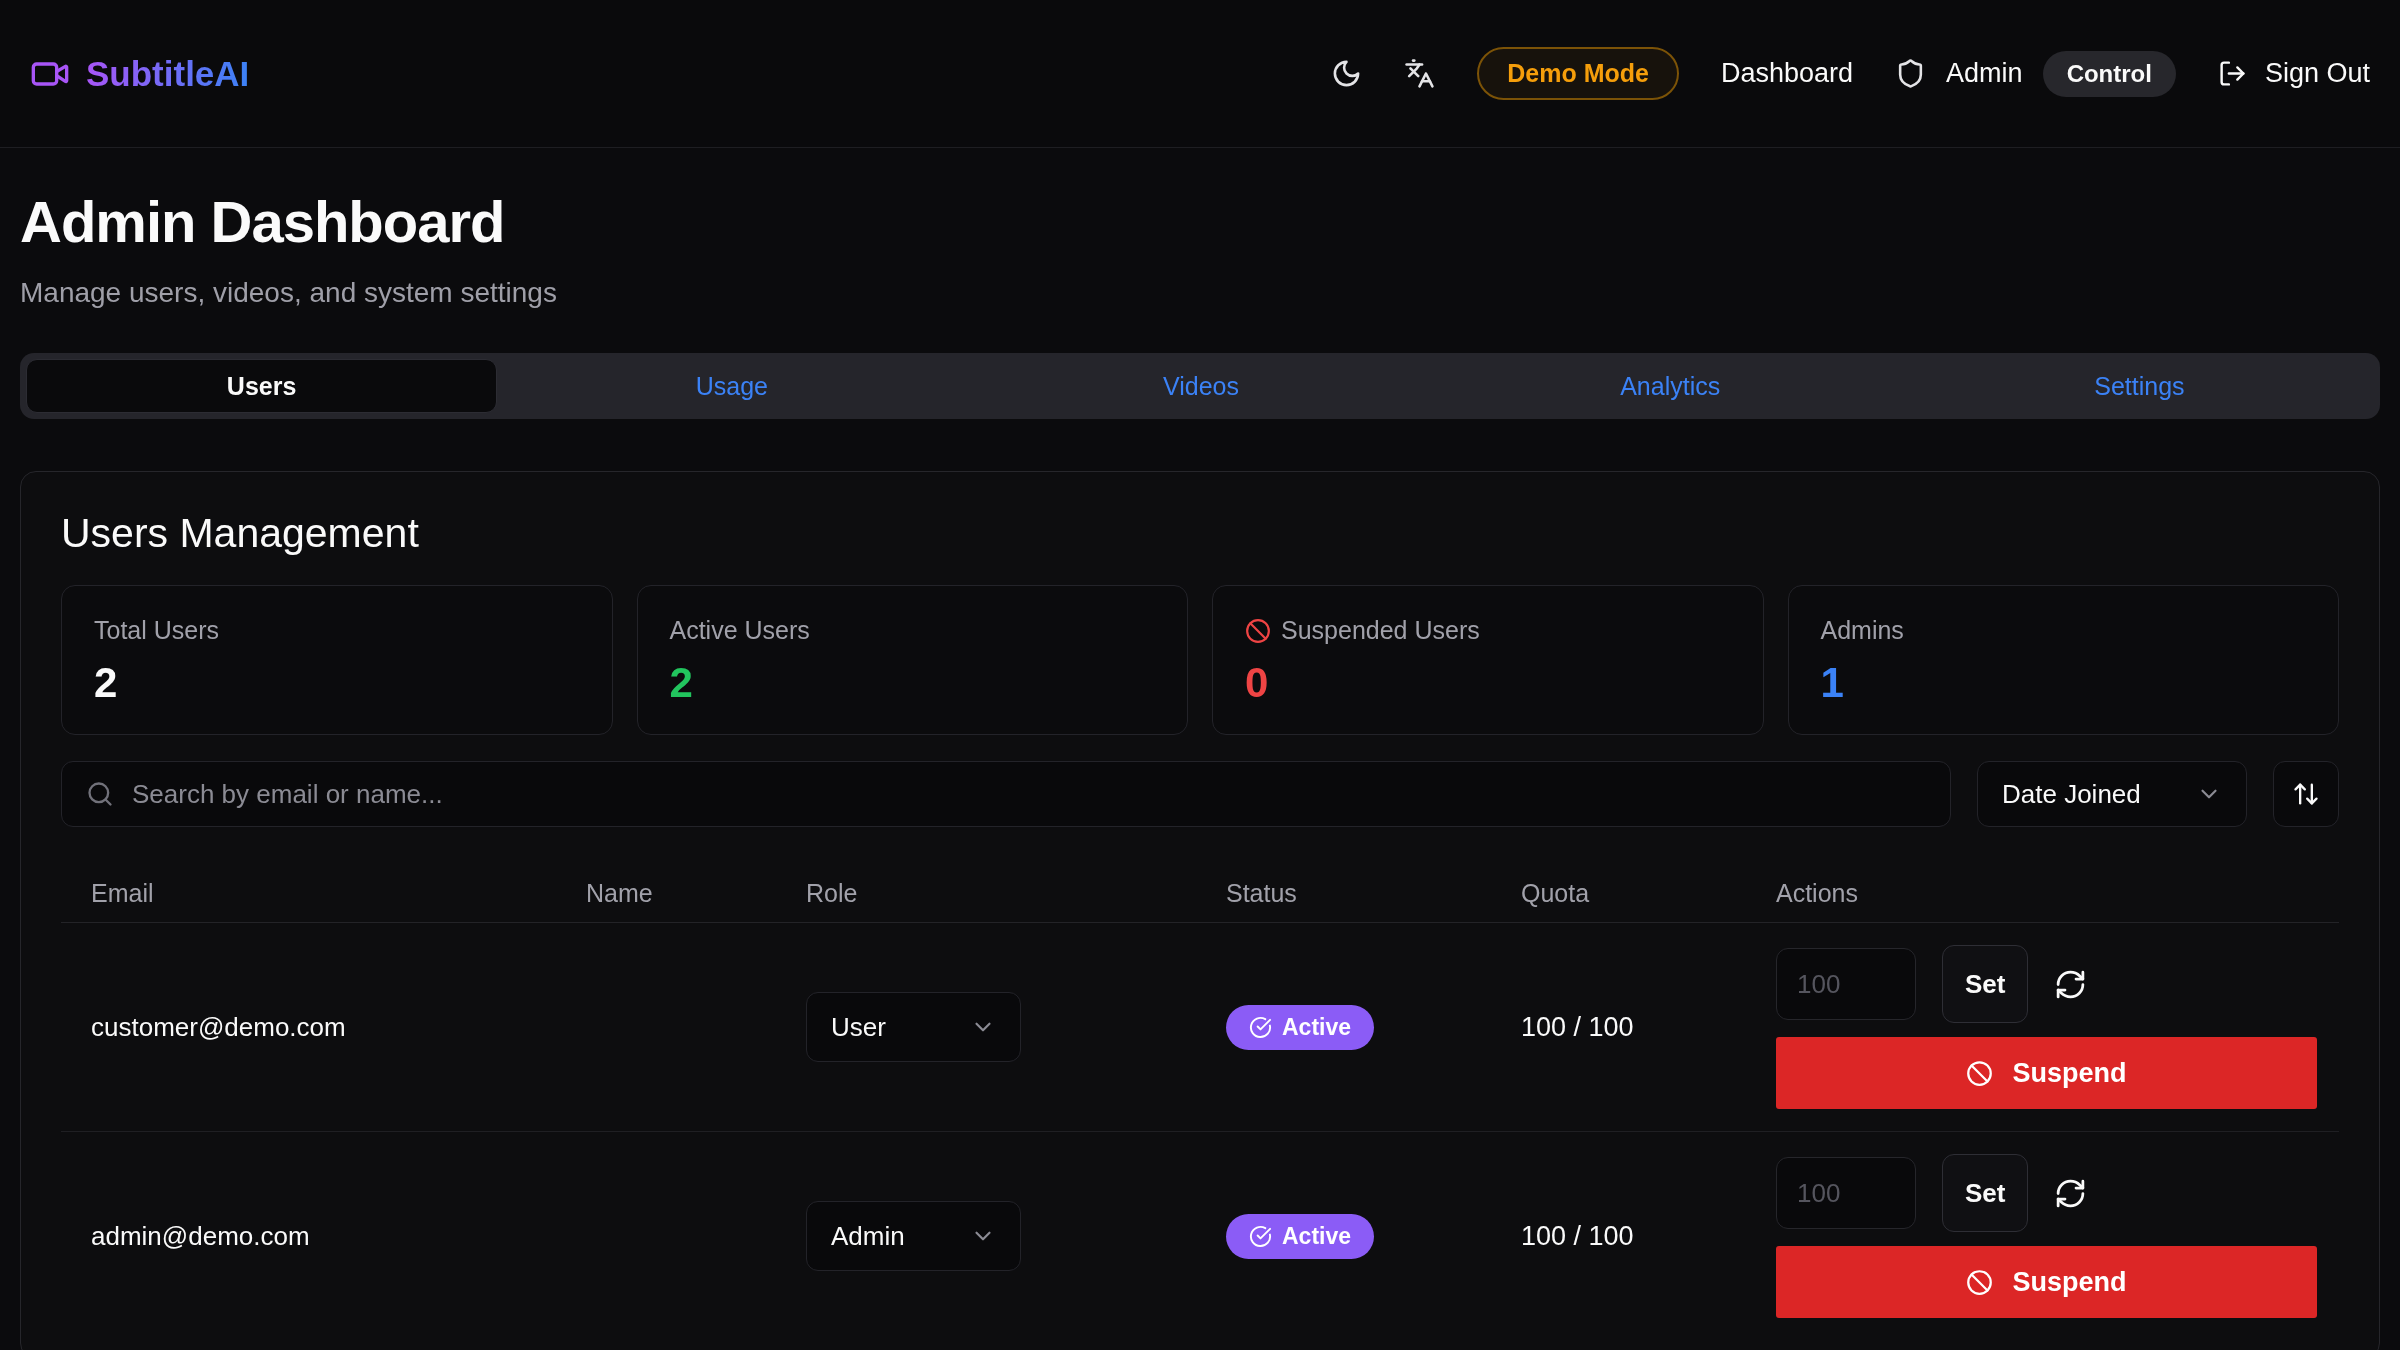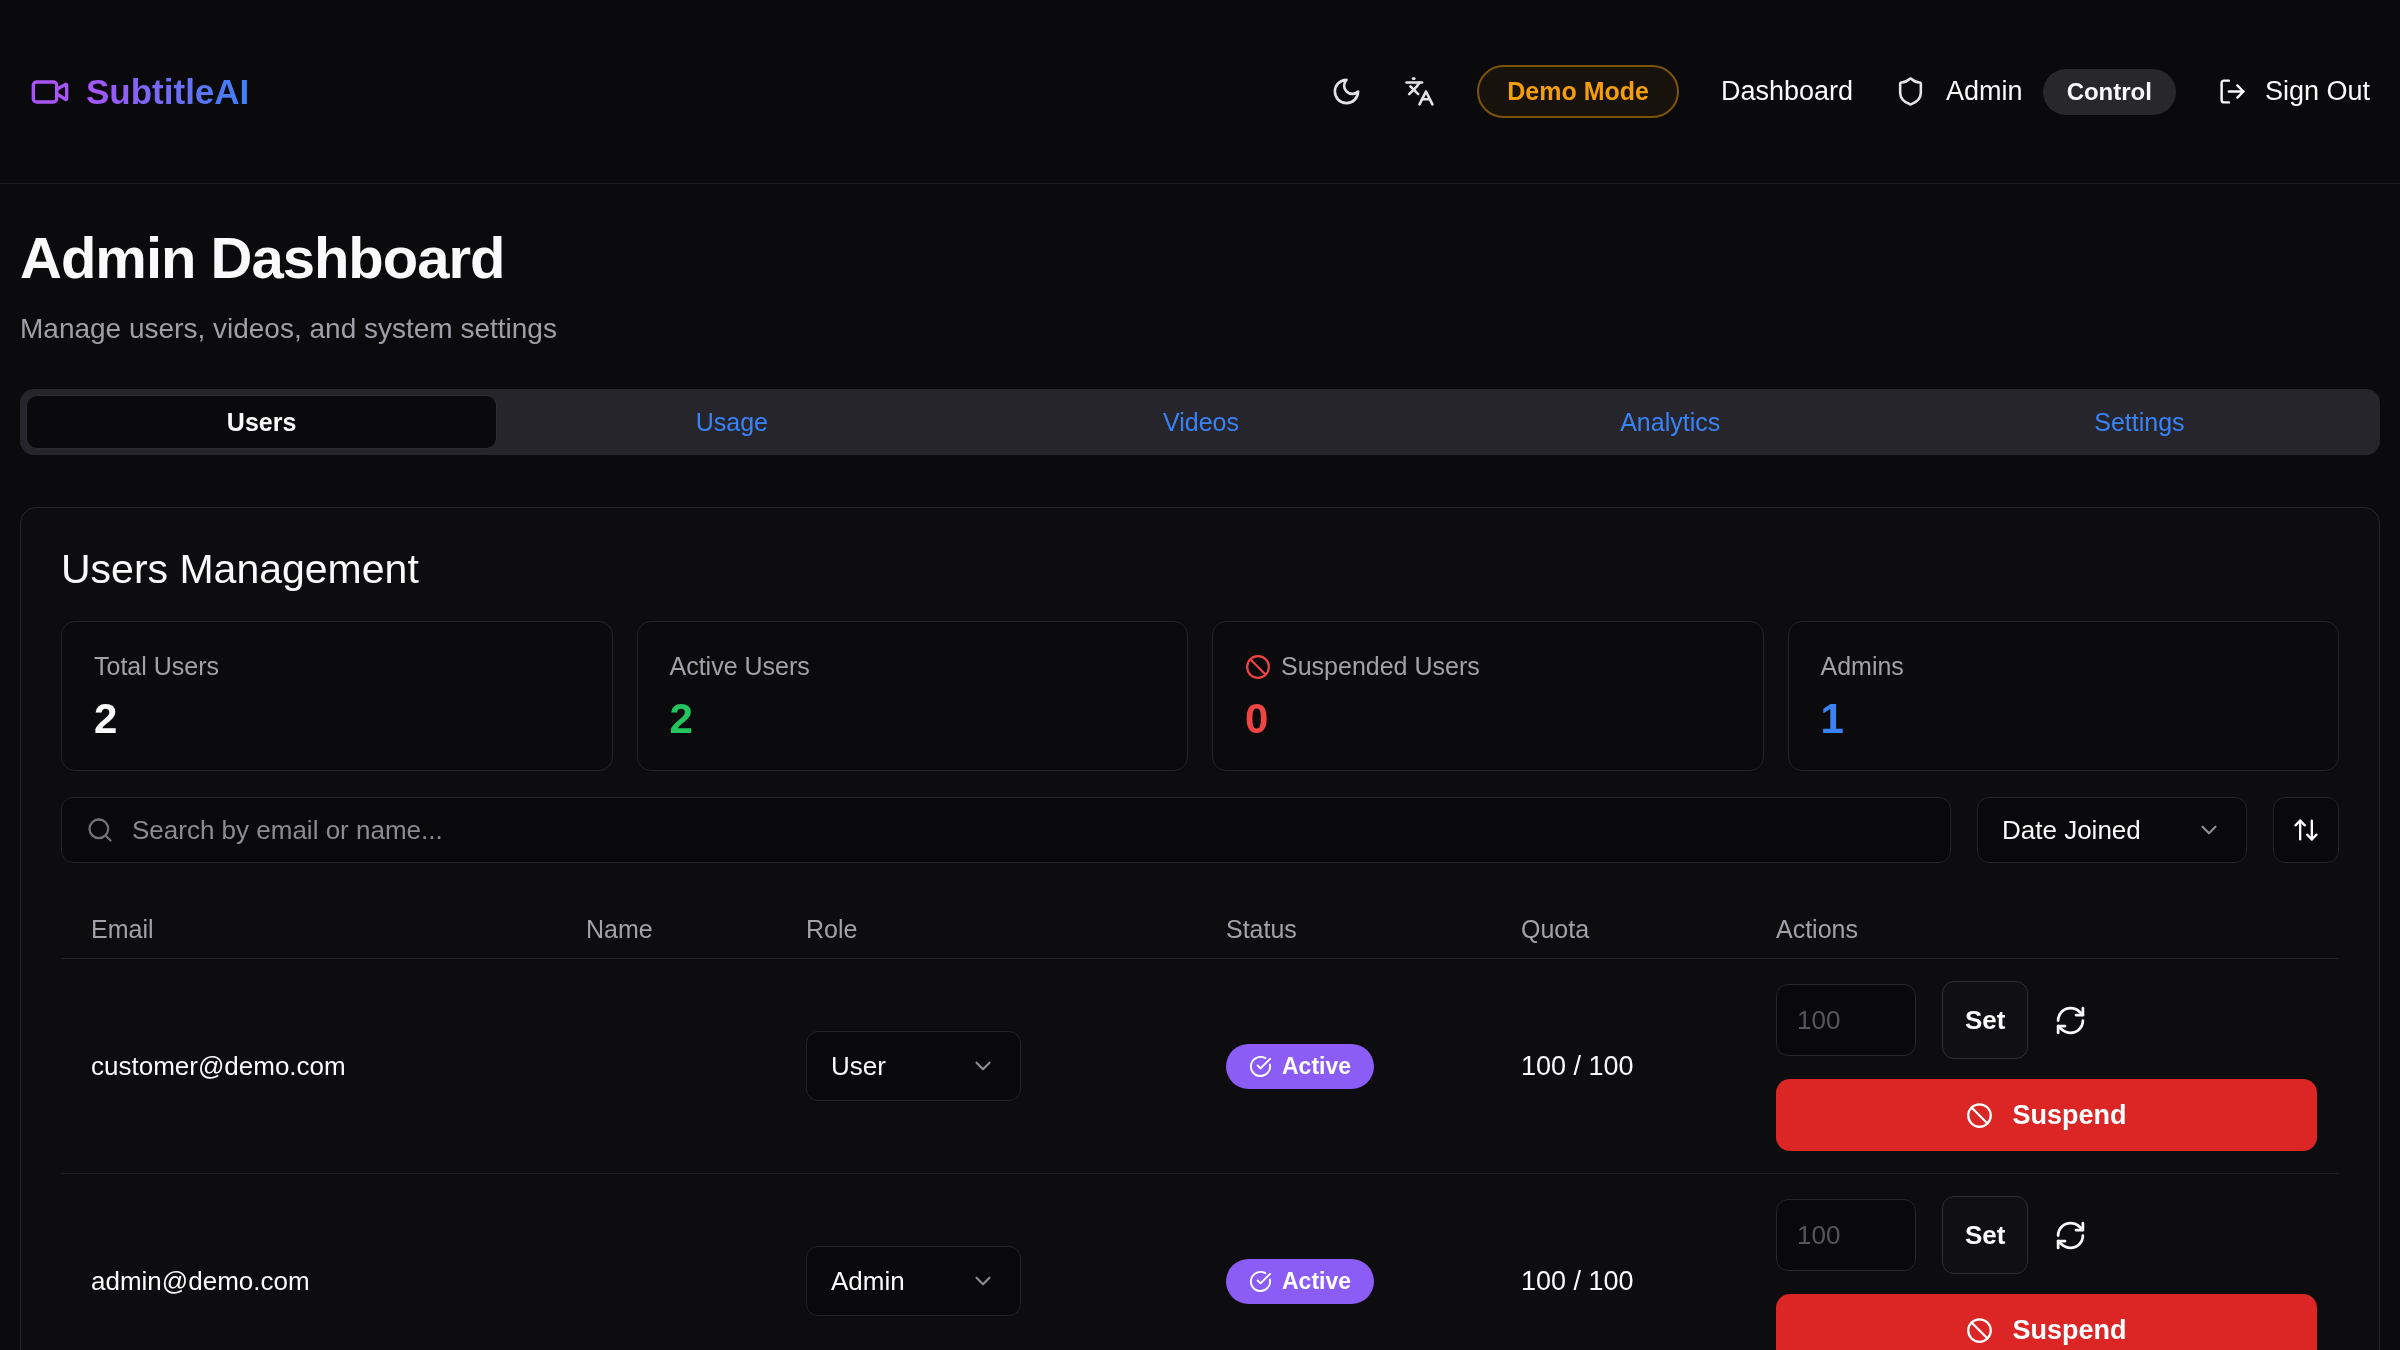--- a/index.html
+++ b/index.html
@@ -7,21 +7,21 @@
   body {
     background:#17171b;
     font-family:"Liberation Sans","DejaVu Sans",sans-serif;
     color:#fafafa;
     overflow:hidden;
   }
   .page-top { background:#0b0b0d; }
 
   
   .nav {
-    height:184px; display:flex; align-items:center; justify-content:space-between;
+    height:148px; display:flex; align-items:center; justify-content:space-between;
     padding:0 30px; border-bottom:1px solid #1e1e22; background:#0a0a0c;
   }
   .brand { display:flex; align-items:center; gap:16px; cursor:pointer; }
   .brand svg { width:40px; height:40px; stroke:#a855f7; }
   .brand-name {
     font-size:35px; font-weight:700;
     background:linear-gradient(90deg,#a855f7 0%,#3b82f6 100%);
     -webkit-background-clip:text; background-clip:text; color:transparent;
   }
   .nav-right { display:flex; align-items:center; gap:42px; }
@@ -124,21 +124,21 @@
     color:#fafafa; font-size:26px; padding:0 20px; outline:none; font-family:inherit;
   }
   .quota-input::placeholder { color:#55555e; }
   .set-btn {
     height:78px; padding:0 22px; background:#101013; border:1px solid #2e2e35; border-radius:12px;
     color:#fafafa; font-size:26px; font-weight:600; cursor:pointer; font-family:inherit;
   }
   .refresh-btn { background:none; border:none; color:#fafafa; cursor:pointer; display:flex; }
   .refresh-btn svg { width:33px; height:33px; }
   .suspend-btn {
-    margin-top:20px; width:100%; height:72px; background:#dc2626; border:none; border-radius:14px;
+    margin-top:14px; width:100%; height:72px; background:#dc2626; border:none; border-radius:3px;
     color:#fff; font-size:27px; font-weight:600; cursor:pointer; display:flex; align-items:center;
     justify-content:center; gap:19px; font-family:inherit;
   }
   .suspend-btn svg { width:27px; height:27px; }
 </style>
 </head>
 <body>
 
 <div class="page-top">
 

